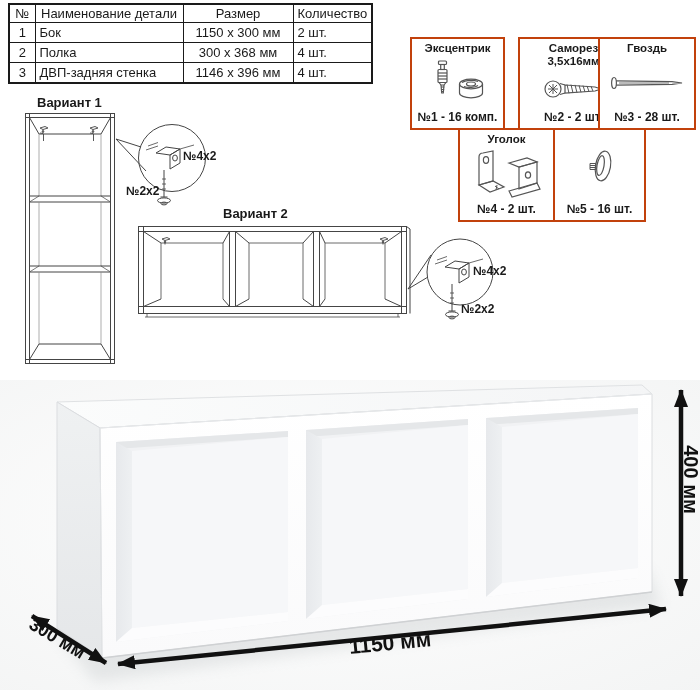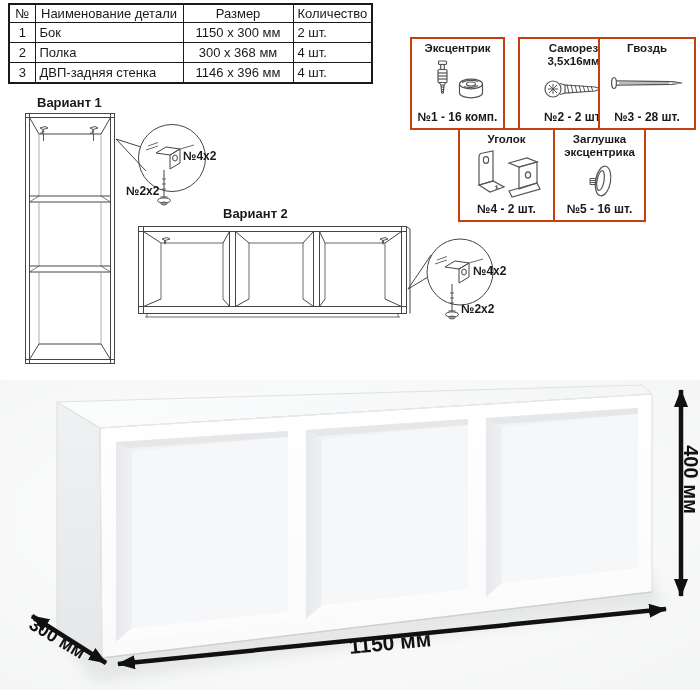--- a/index.html
+++ b/index.html
@@ -147,24 +147,20 @@
           <path d="M38,14 L56,9 L66,13 L48,18 Z"></path>
           <path d="M48,18 L66,13 L66,34 L48,40 Z"></path>
           <ellipse cx="57" cy="26" rx="2.6" ry="3.2"></ellipse>
           <path d="M38,42 L66,34 L69,40 L41,48 Z"></path>
         </svg>
       </div>
       <div class="hw-count">№4 - 2 шт.</div>
     </div>
 
     <div class="hw-cell" style="left:553px;top:128px;width:93px;height:94px;">
-      <div class="hw-label">
-          <span>Заглушка</span>
-          <span>эксцентрика</span>
-        </div>
       <div class="hw-icon">
         <svg style="position:static" width="40" height="42" viewBox="0 0 40 42" fill="none" stroke="#555" stroke-width="1.2">
           <g transform="rotate(10 23 21)">
             <ellipse cx="23" cy="21" rx="7.5" ry="15"></ellipse>
             <ellipse cx="20.5" cy="21" rx="3.5" ry="10"></ellipse>
           </g>
           <path d="M10,18.5 h6 v6 h-6 Z M10,20.5 h6 M10,22.5 h6" stroke-width="1"></path>
         </svg>
       </div>
       <div class="hw-count">№5 - 16 шт.</div>

